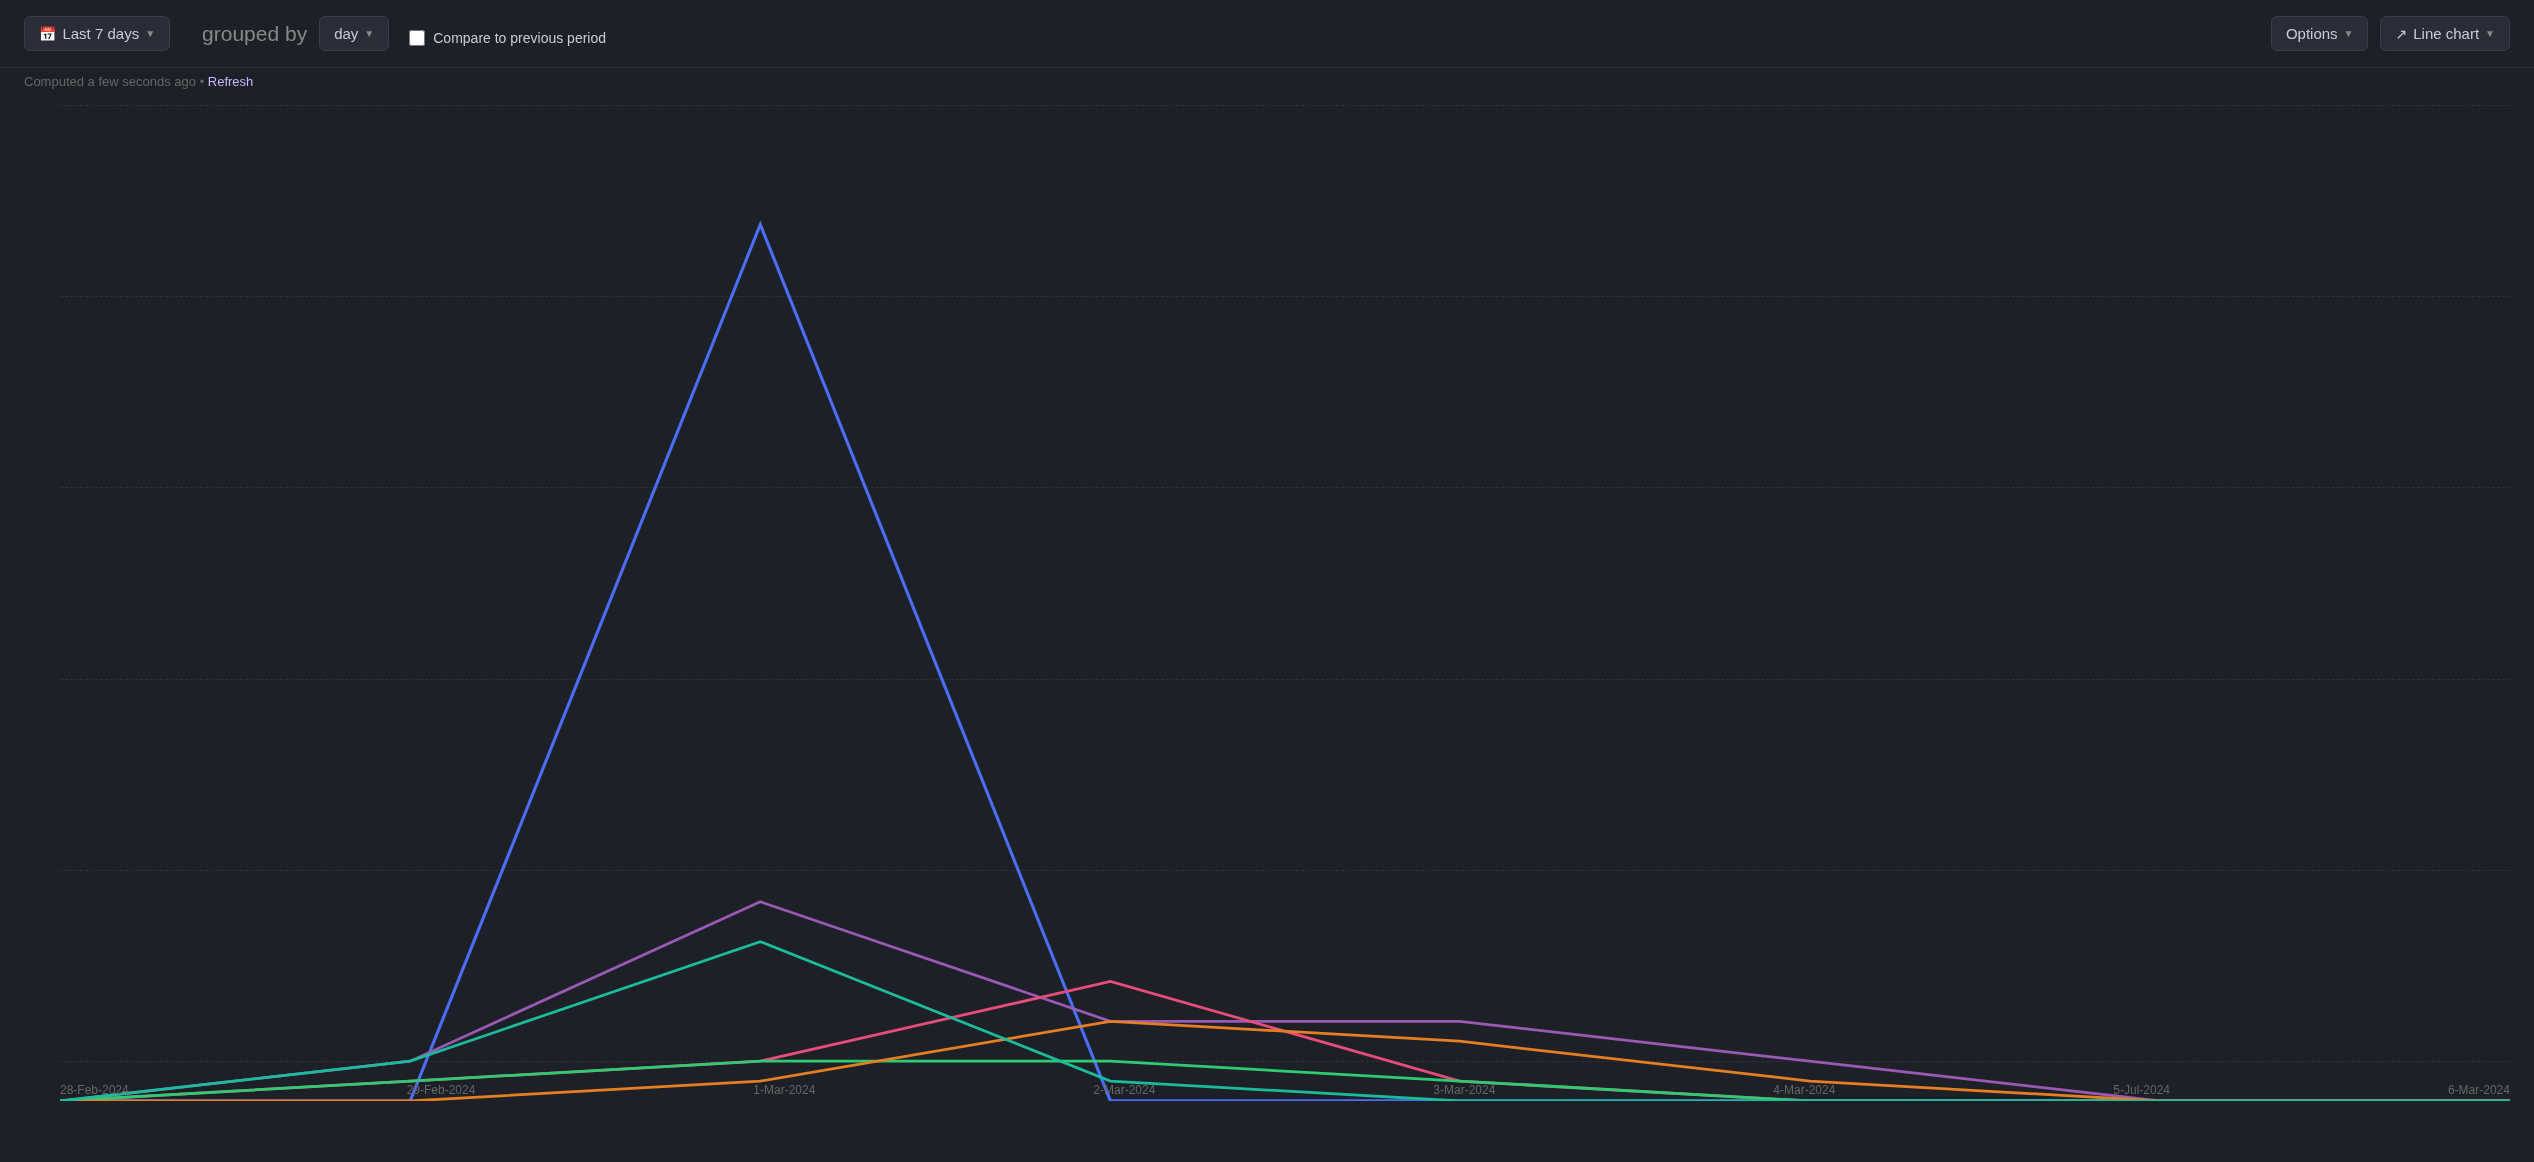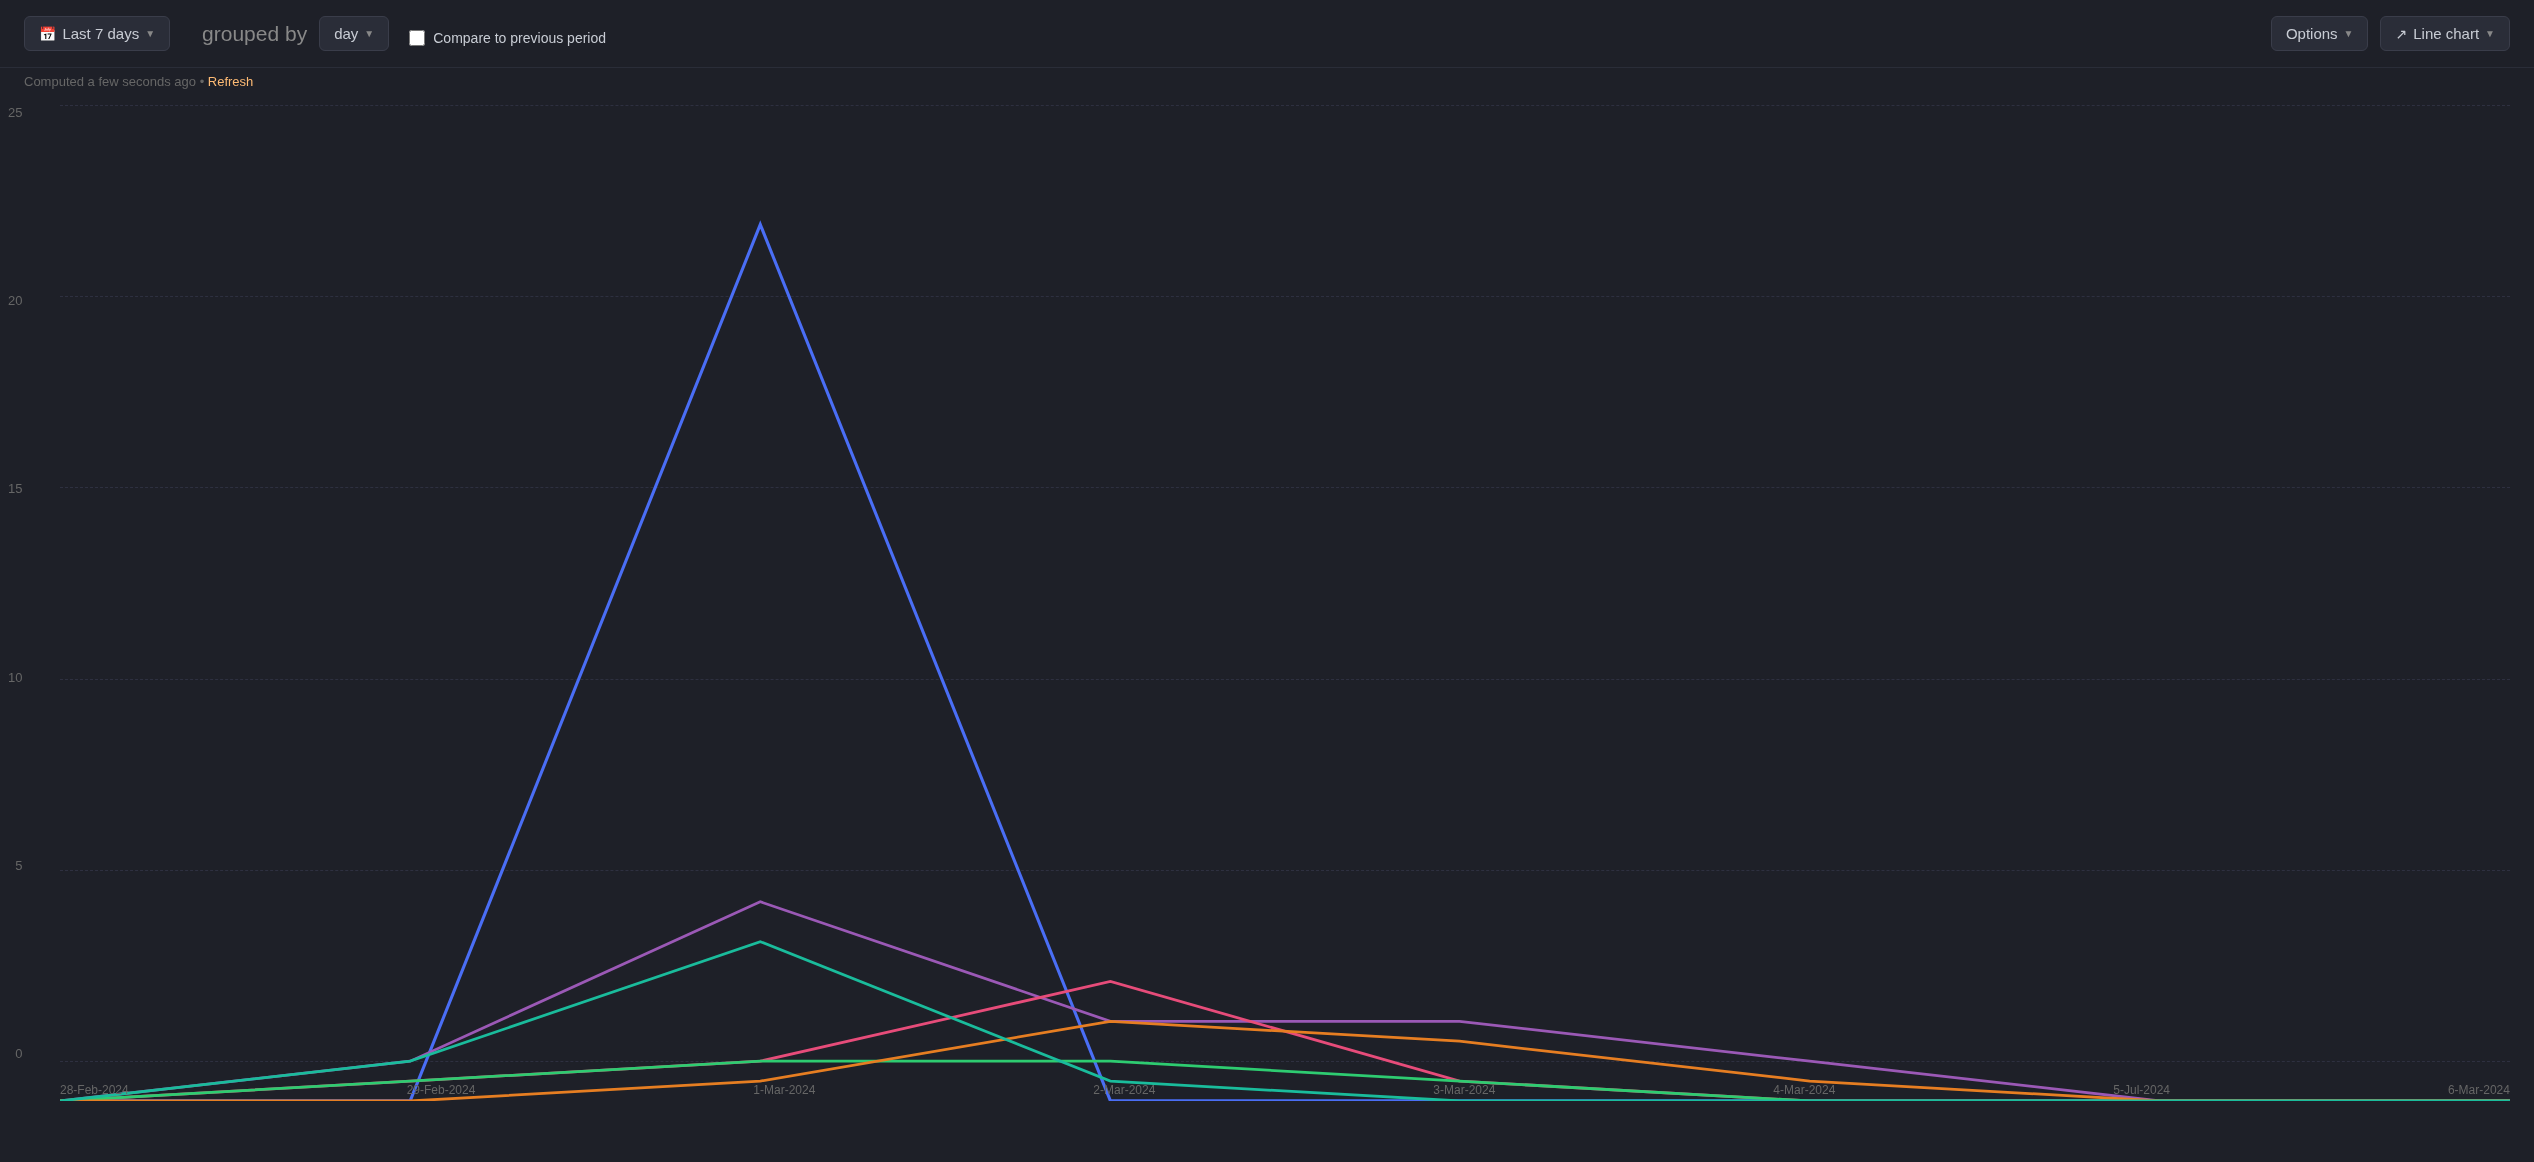--- a/index.html
+++ b/index.html
@@ -70,21 +70,21 @@
       gap: 12px;
     }
 
     .computed-row {
       padding: 6px 24px 0 24px;
       font-size: 13px;
       color: #666;
     }
 
     .refresh-link {
-      color: #fdba74;
+      color: #c4b5fd;
       cursor: pointer;
       text-decoration: none;
     }
 
     .chart-container {
       position: relative;
       width: 100%;
       height: calc(100% - 110px);
       padding: 16px 24px 40px 60px;
     }
@@ -200,28 +200,20 @@
 
 <div class="computed-row">
   <span>Computed a few seconds ago</span>
   <span>•</span>
   <a class="refresh-link">Refresh</a>
 </div>
 
 <div class="chart-container">
   <div class="chart-area">
 
-    <div class="y-axis">
-      <span class="y-label">25</span>
-      <span class="y-label">20</span>
-      <span class="y-label">15</span>
-      <span class="y-label">10</span>
-      <span class="y-label">5</span>
-      <span class="y-label">0</span>
-    </div>
 
     <div class="grid-lines">
       <div class="grid-line" style="top: 0%;"></div>
       <div class="grid-line" style="top: 20%;"></div>
       <div class="grid-line" style="top: 40%;"></div>
       <div class="grid-line" style="top: 60%;"></div>
       <div class="grid-line" style="top: 80%;"></div>
       <div class="grid-line" style="top: 100%;"></div>
     </div>
 

